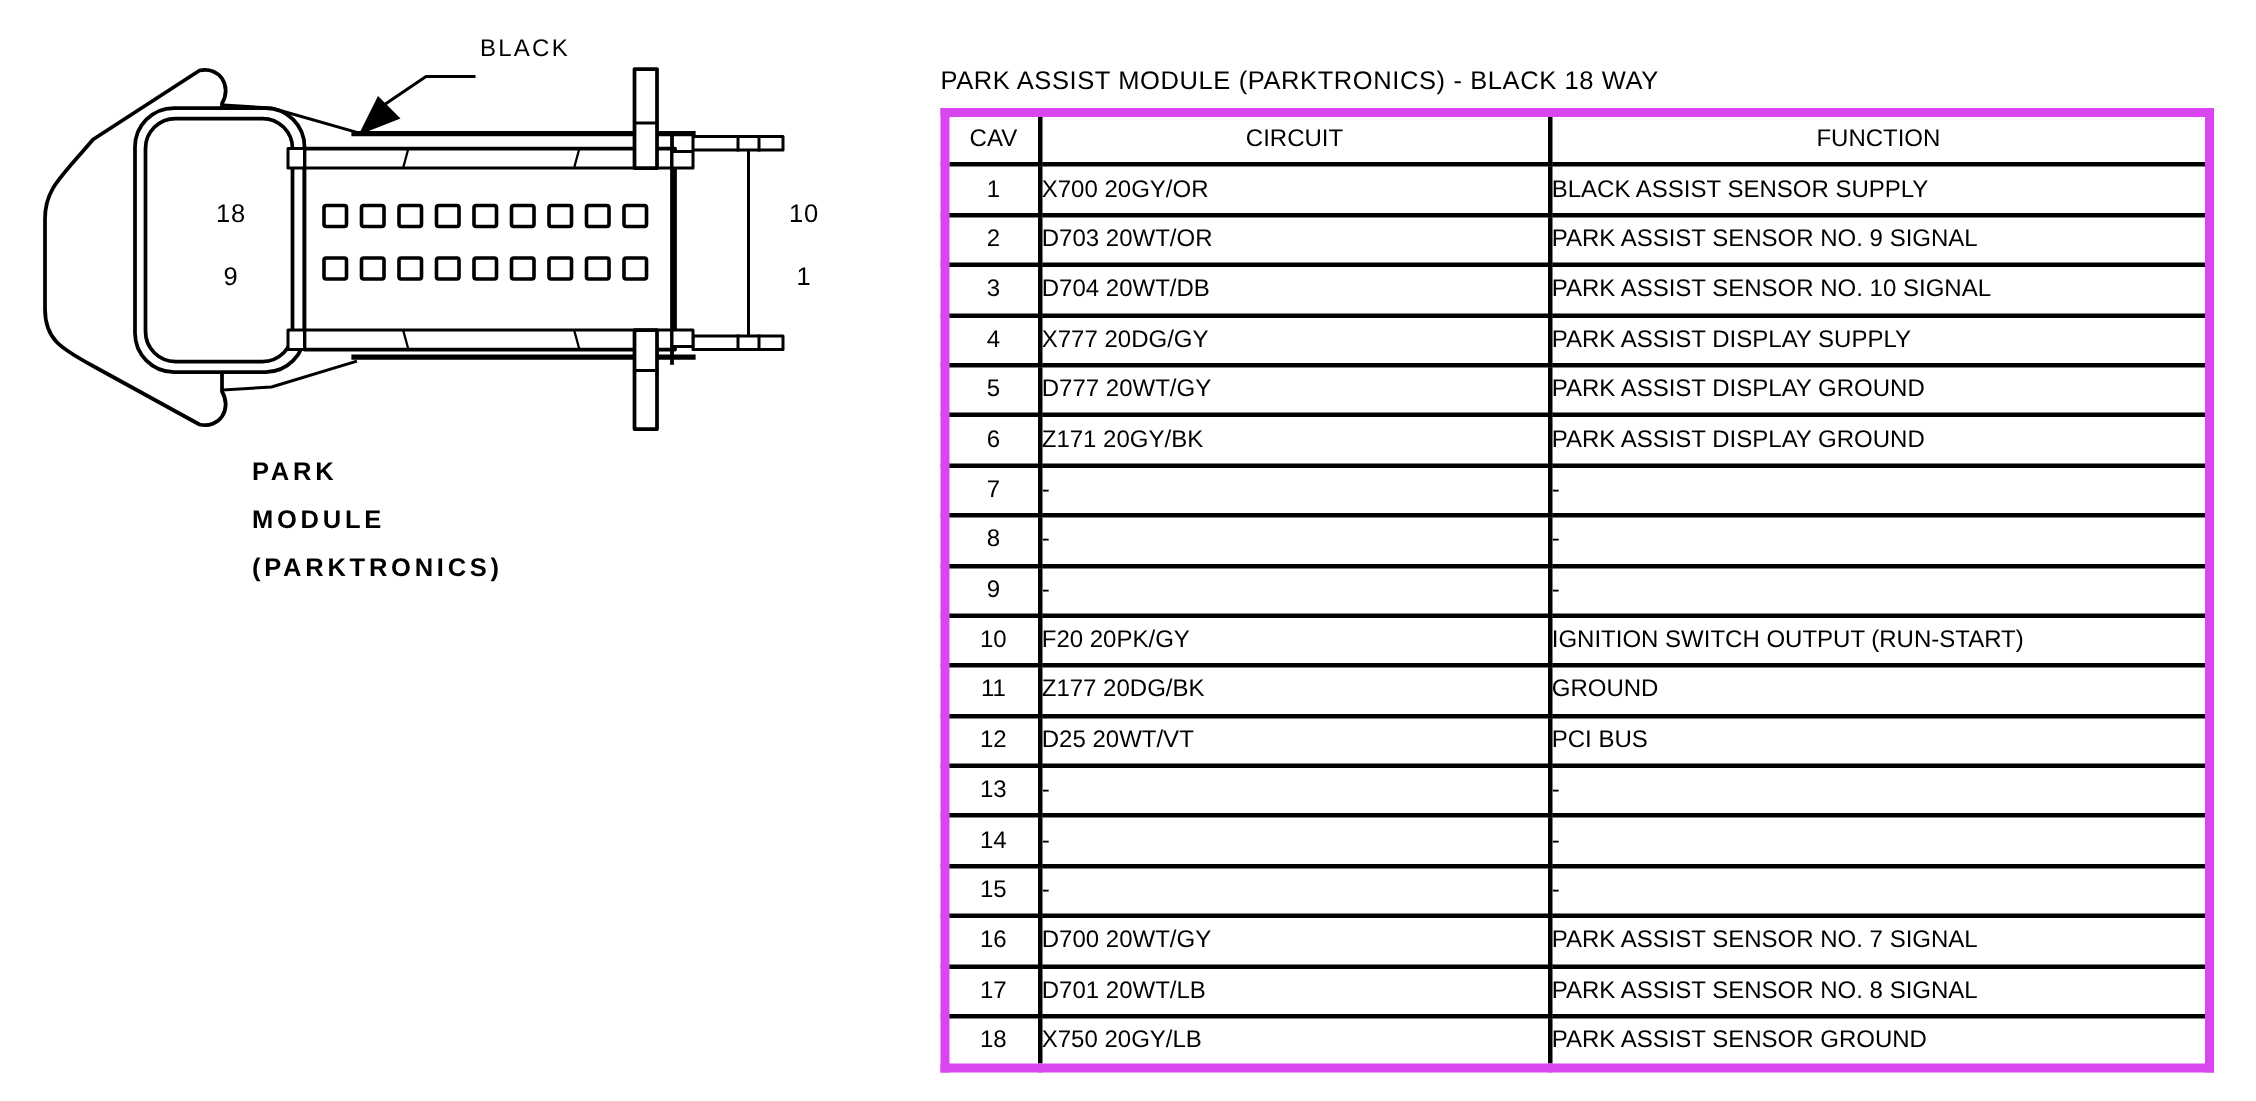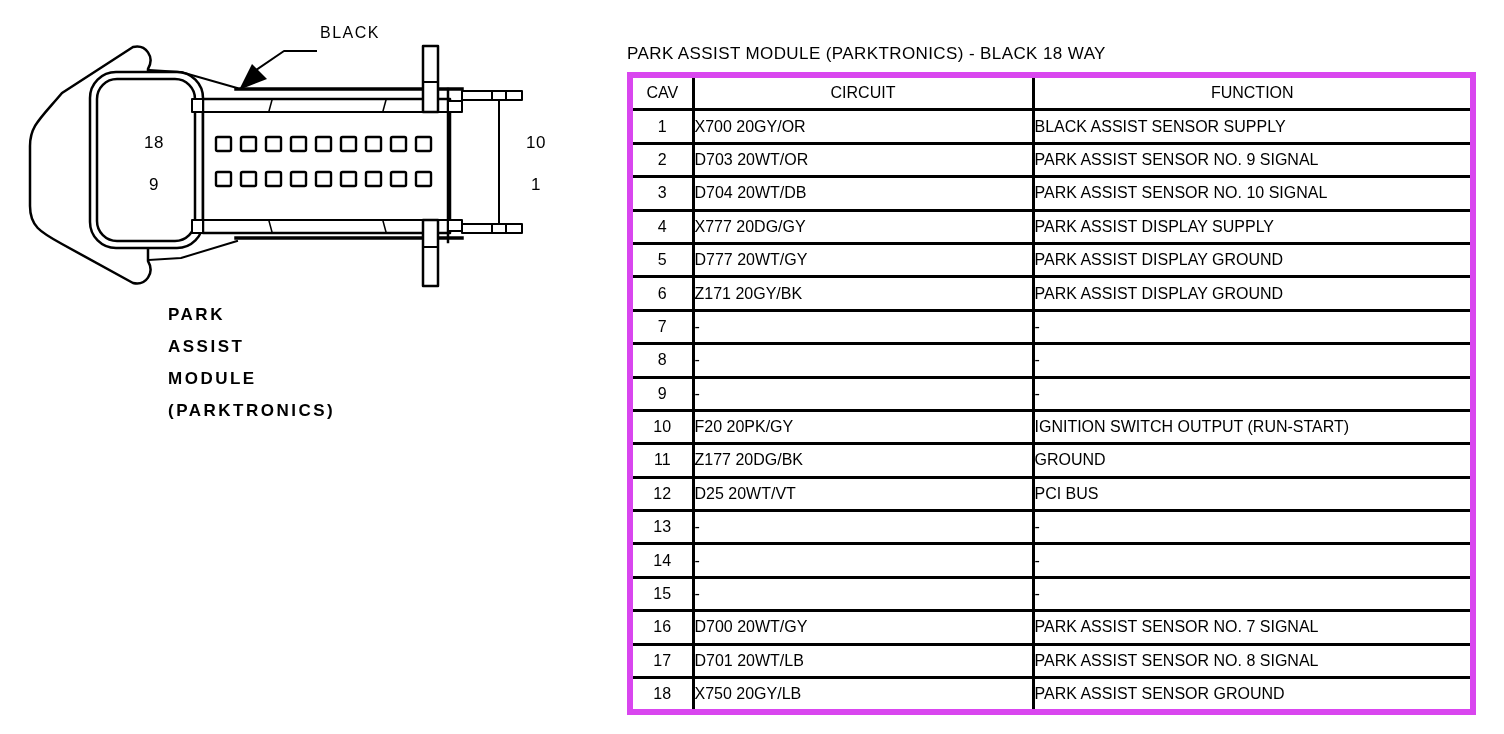--- a/index.html
+++ b/index.html
@@ -118,21 +118,20 @@
   </svg>
 
   <div class="abs color-callout" style="left:320px;top:24px">BLACK</div>
   <div class="abs pin-num" style="left:141px;top:133px;width:26px">18</div>
   <div class="abs pin-num" style="left:141px;top:175px;width:26px">9</div>
   <div class="abs pin-num" style="left:521px;top:133px;width:30px">10</div>
   <div class="abs pin-num" style="left:521px;top:175px;width:30px">1</div>
 
   <div class="abs caption">
     <span>PARK</span>
-    <span>ASSIST</span>
     <span>MODULE</span>
     <span>(PARKTRONICS)</span>
   </div>
 
   <div class="abs tbl-title">PARK ASSIST MODULE (PARKTRONICS) - BLACK 18 WAY</div>
 
   <table class="pinout">
     <colgroup>
       <col style="width:63px">
         <col style="width:340px">

